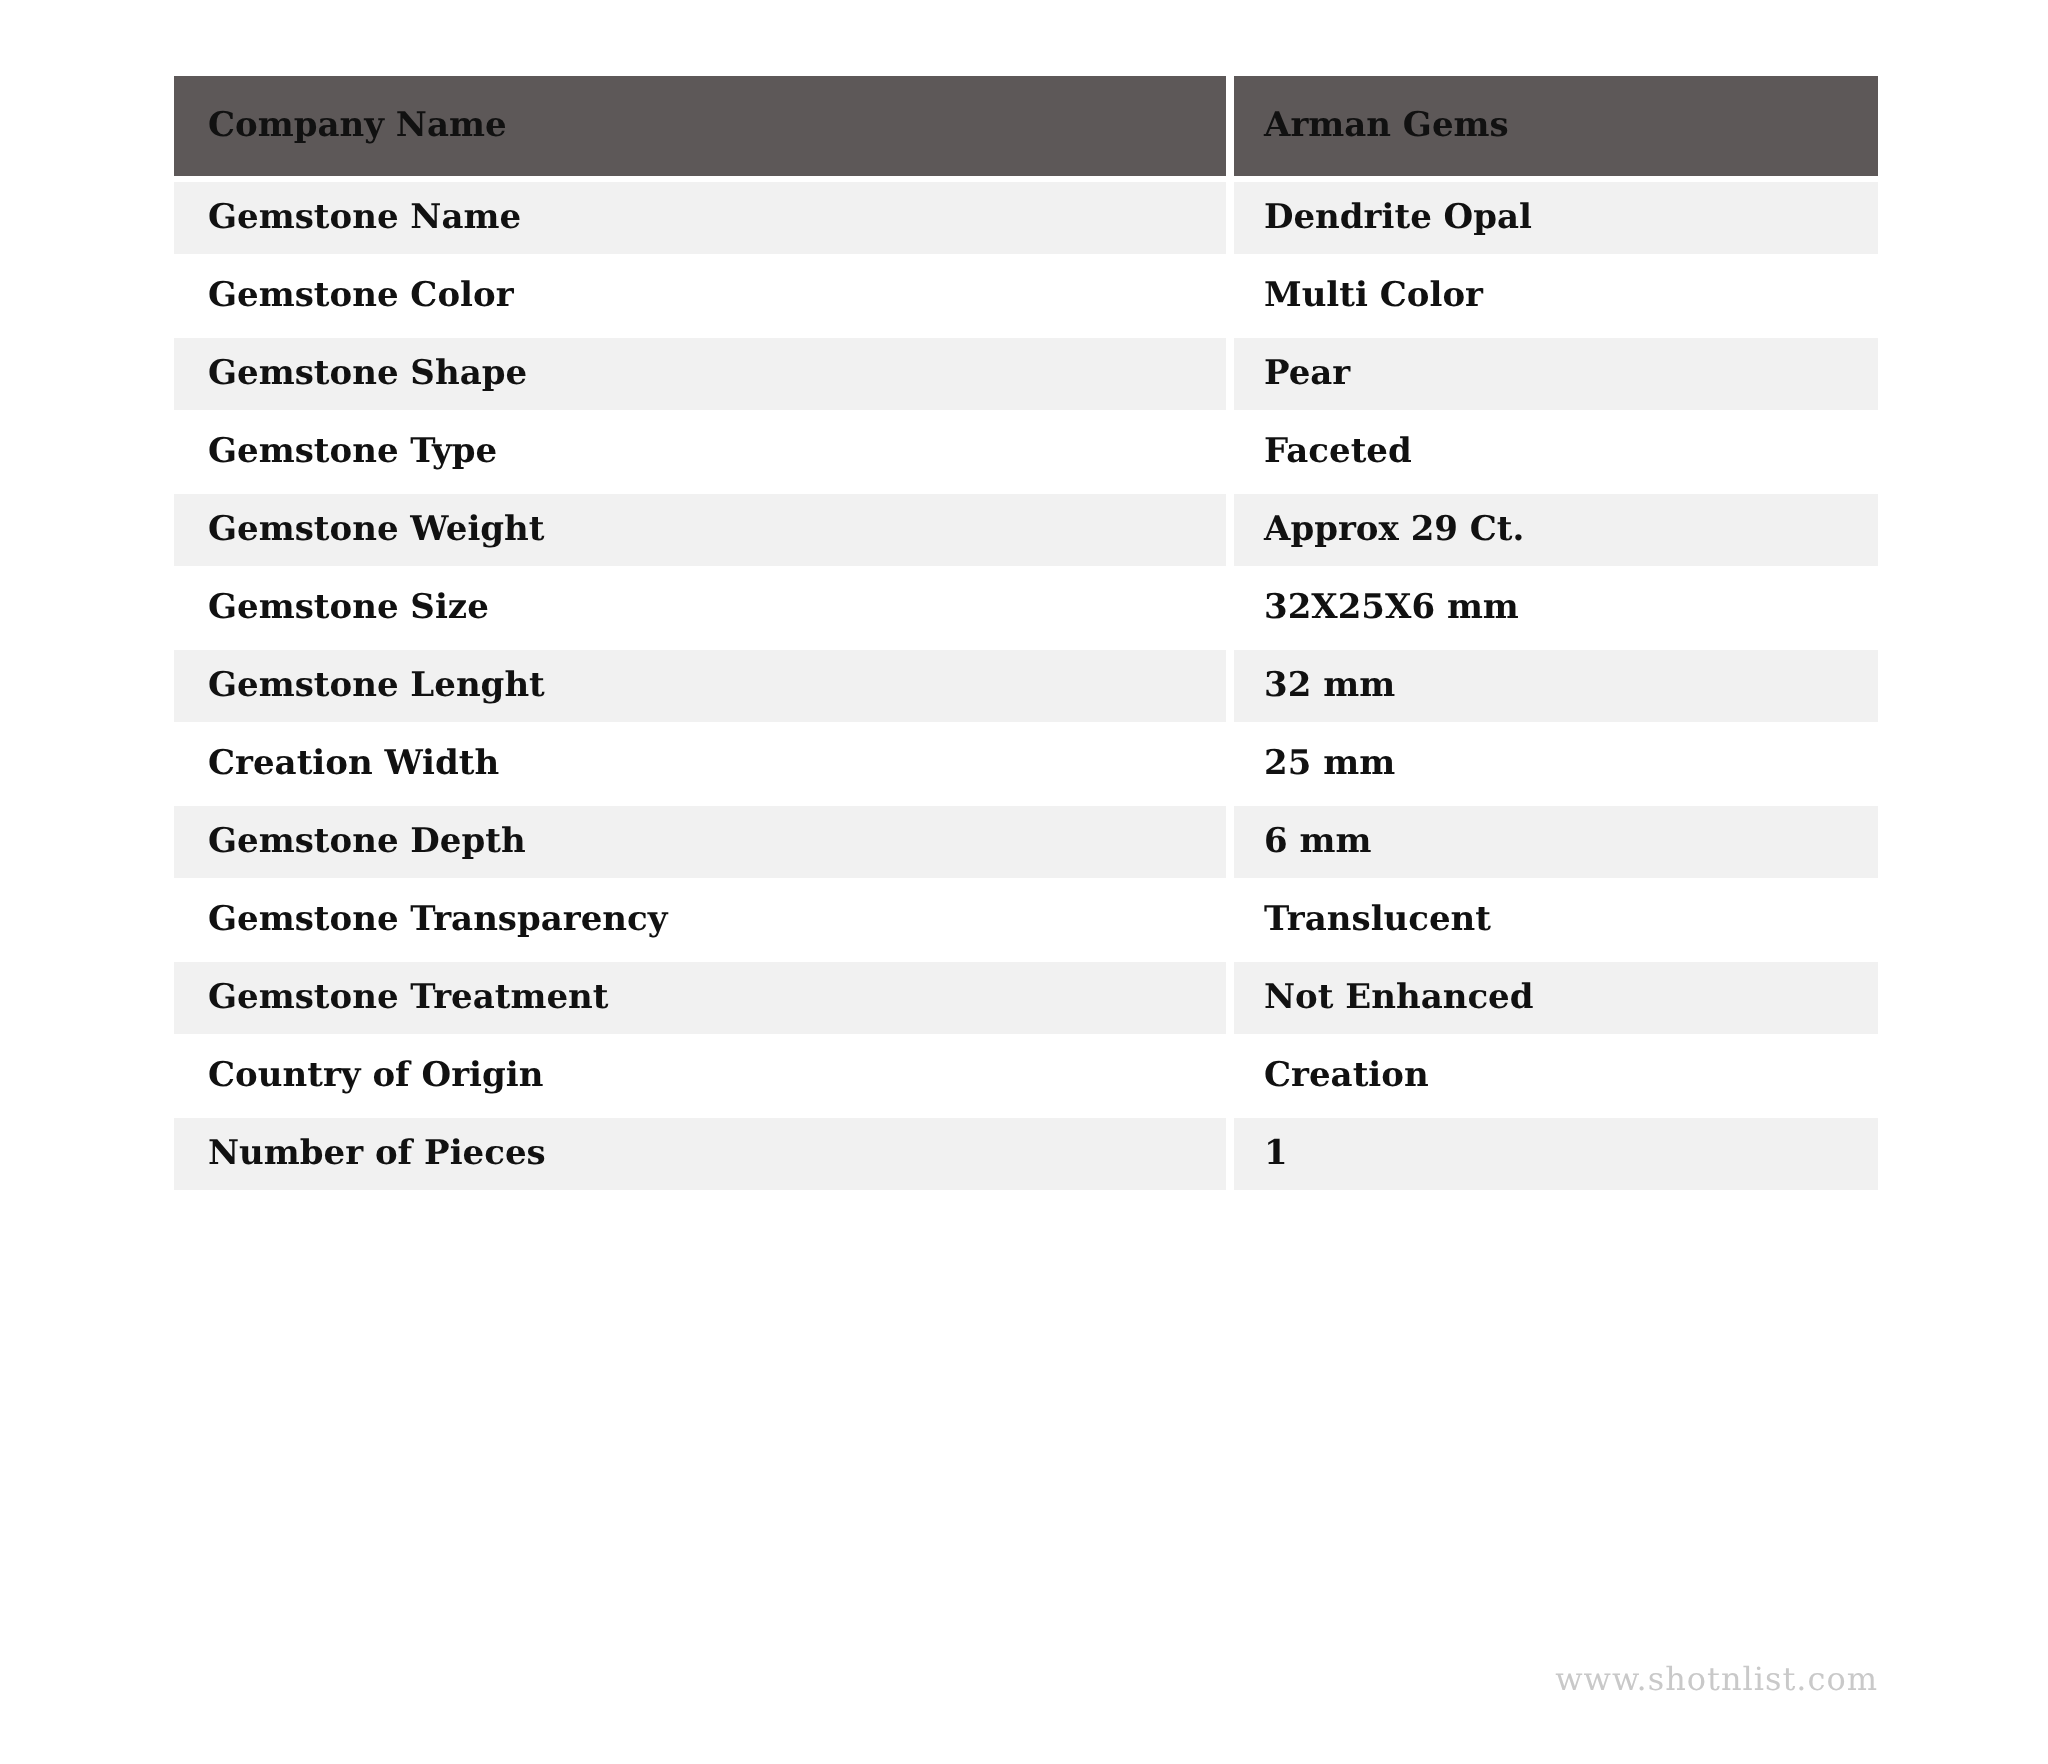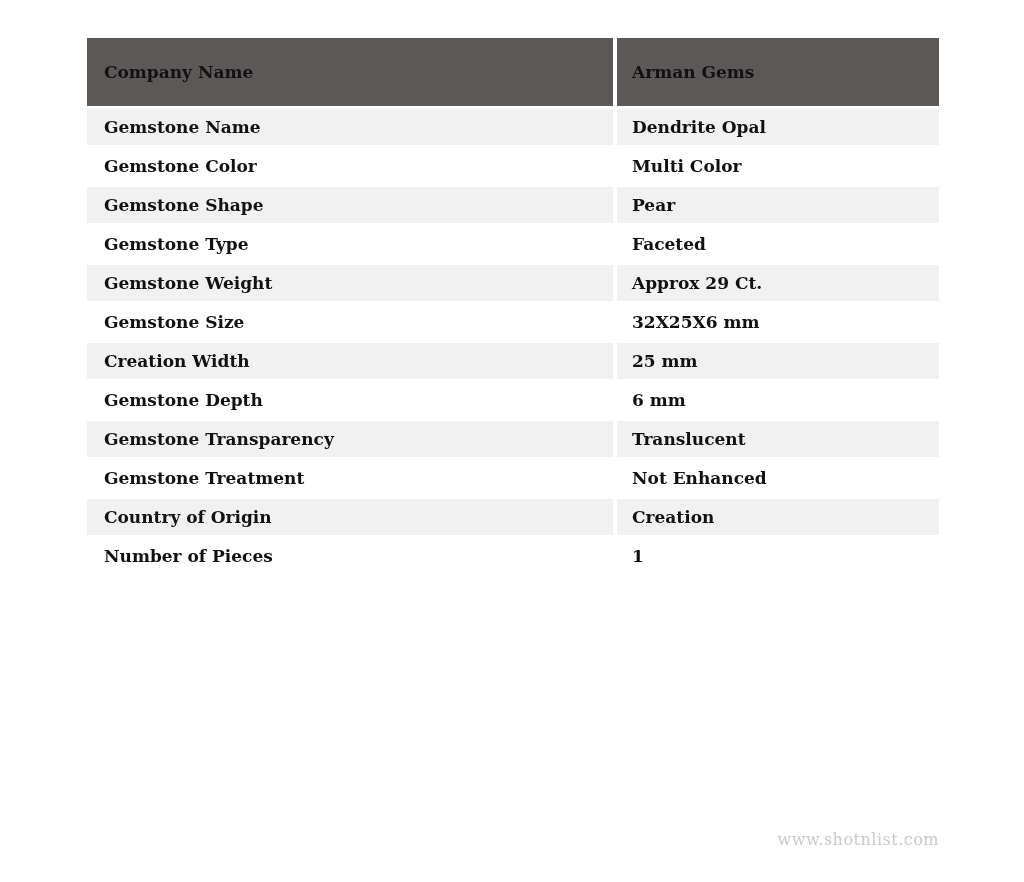--- a/index.html
+++ b/index.html
@@ -29,21 +29,21 @@
   .spec-table th, .spec-table td {
     font-size: 17px;
     font-weight: 700;
     text-align: left;
     vertical-align: middle;
     white-space: nowrap;
     overflow: hidden;
     padding: 0 0 0 17px;
     color: var(--text-color, #111111);
   }
-  .spec-table th { height: 68px; background: var(--header-bg, #5d5858); }
+  .spec-table th { height: 50px; background: var(--header-bg, #5d5858); }
   .spec-table td { height: 36px; }
   .spec-table th:last-child, .spec-table td:last-child { padding-left: 15px; }
   .spec-table tbody tr:nth-child(odd) td { background: var(--row-alt-bg, #f1f1f1); }
   .spec-table tbody tr:nth-child(even) td { background: var(--row-bg, #ffffff); }
   .footer-site {
     position: absolute;
     left: 83px;
     top: 830px;
     width: 856px;
     text-align: right;
@@ -87,20 +87,24 @@
         </tr>
         <tr>
           <td>Gemstone Weight</td>
           <td>Approx 29 Ct.</td>
         </tr>
         <tr>
           <td>Gemstone Size</td>
           <td>32X25X6 mm</td>
         </tr>
         <tr>
+          <td>Gemstone Lenght</td>
+          <td>32 mm</td>
+        </tr>
+        <tr>
           <td>Creation Width</td>
           <td>25 mm</td>
         </tr>
         <tr>
           <td>Gemstone Depth</td>
           <td>6 mm</td>
         </tr>
         <tr>
           <td>Gemstone Transparency</td>
           <td>Translucent</td>

